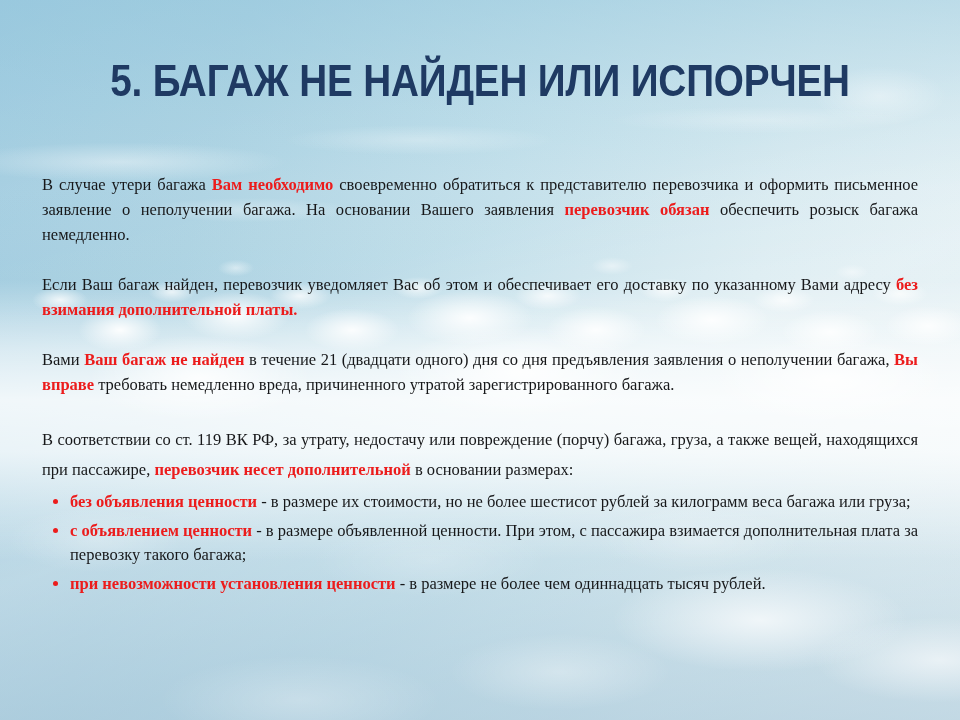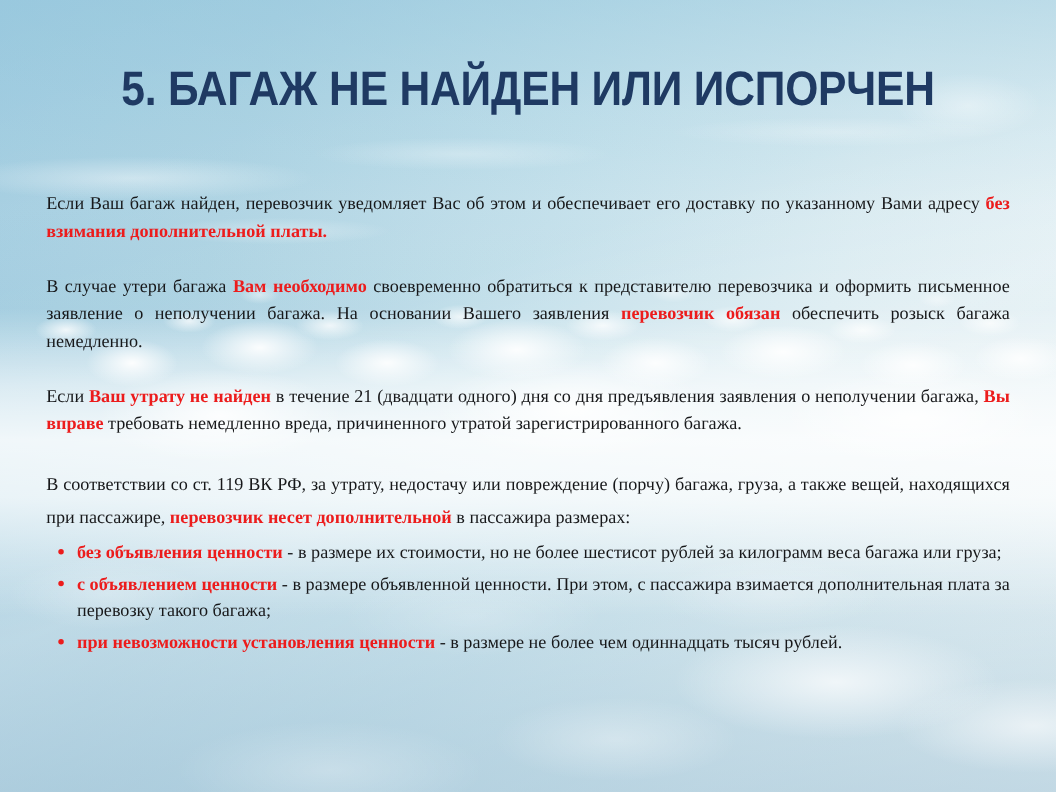--- a/index.html
+++ b/index.html
@@ -202,27 +202,27 @@
   <div class="bg-layer bg-vert"></div>
   <div class="bg-layer bg-wisps"></div>
   <div class="bg-layer bg-clouds-tops"></div>
   <div class="bg-layer bg-clouds-main"></div>
   <div class="bg-layer bg-clouds-lower"></div>
 
   <h1 id="slide-title">5. БАГАЖ НЕ НАЙДЕН ИЛИ ИСПОРЧЕН</h1>
 
   <div id="body-block">
 
+    <p class="para"><span>В случае утери багажа </span><span class="em-red">Вам необходимо</span><span> своевременно обратиться к представителю перевозчика и оформить письменное заявление о неполучении багажа. На основании Вашего заявления </span><span class="em-red">перевозчик обязан</span><span> обеспечить розыск багажа немедленно.</span></p>
+
     <p class="para"><span>Если Ваш багаж найден, перевозчик уведомляет Вас об этом и обеспечивает его доставку по указанному Вами адресу </span><span class="em-red">без взимания дополнительной платы.</span></p>
 
-    <p class="para"><span>В случае утери багажа </span><span class="em-red">Вам необходимо</span><span> своевременно обратиться к представителю перевозчика и оформить письменное заявление о неполучении багажа. На основании Вашего заявления </span><span class="em-red">перевозчик обязан</span><span> обеспечить розыск багажа немедленно.</span></p>
-
-    <p class="para"><span>Если </span><span class="em-red">Ваш утрату не найден</span><span> в течение 21 (двадцати одного) дня со дня предъявления заявления о неполучении багажа, </span><span class="em-red">Вы вправе</span><span> требовать немедленно вреда, причиненного утратой зарегистрированного багажа.</span></p>
-
-    <p class="para last-para"><span>В соответствии со ст. 119 ВК РФ, за утрату, недостачу или повреждение (порчу) багажа, груза, а также вещей, находящихся при пассажире, </span><span class="em-red">перевозчик несет дополнительной</span><span> в пассажира размерах:</span></p>
+    <p class="para"><span>Вами </span><span class="em-red">Ваш багаж не найден</span><span> в течение 21 (двадцати одного) дня со дня предъявления заявления о неполучении багажа, </span><span class="em-red">Вы вправе</span><span> требовать немедленно вреда, причиненного утратой зарегистрированного багажа.</span></p>
+
+    <p class="para last-para"><span>В соответствии со ст. 119 ВК РФ, за утрату, недостачу или повреждение (порчу) багажа, груза, а также вещей, находящихся при пассажире, </span><span class="em-red">перевозчик несет дополнительной</span><span> в основании размерах:</span></p>
 
     <ul id="value-list">
       <li>
         <span class="bullet-dot"></span>
         <span class="li-text"><span class="em-red">без объявления ценности</span><span> - в размере их стоимости, но не более шестисот рублей за килограмм веса багажа или груза;</span></span>
       </li>
       <li>
         <span class="bullet-dot"></span>
         <span class="li-text"><span class="em-red">с объявлением ценности</span><span> - в размере объявленной ценности. При этом, с пассажира взимается дополнительная плата за перевозку такого багажа;</span></span>
       </li>

